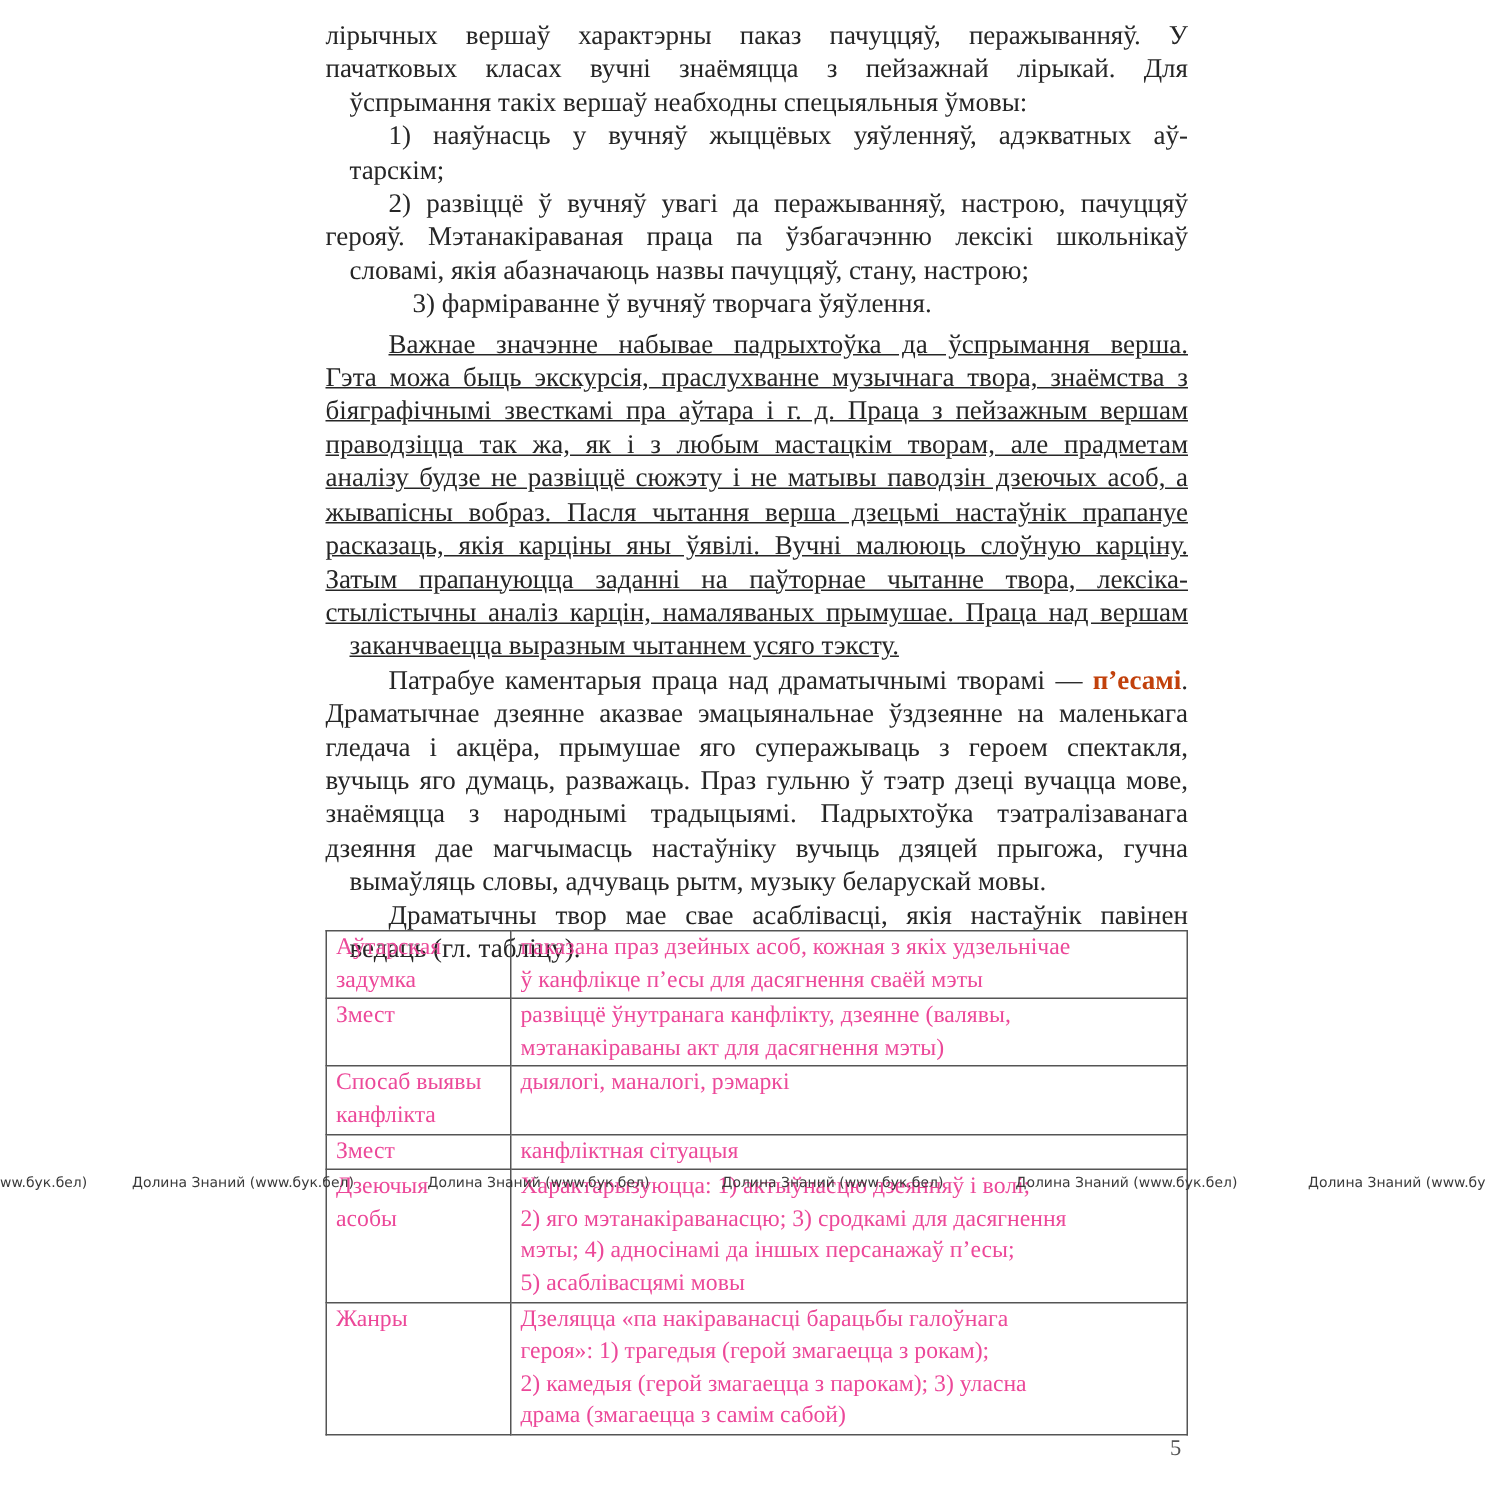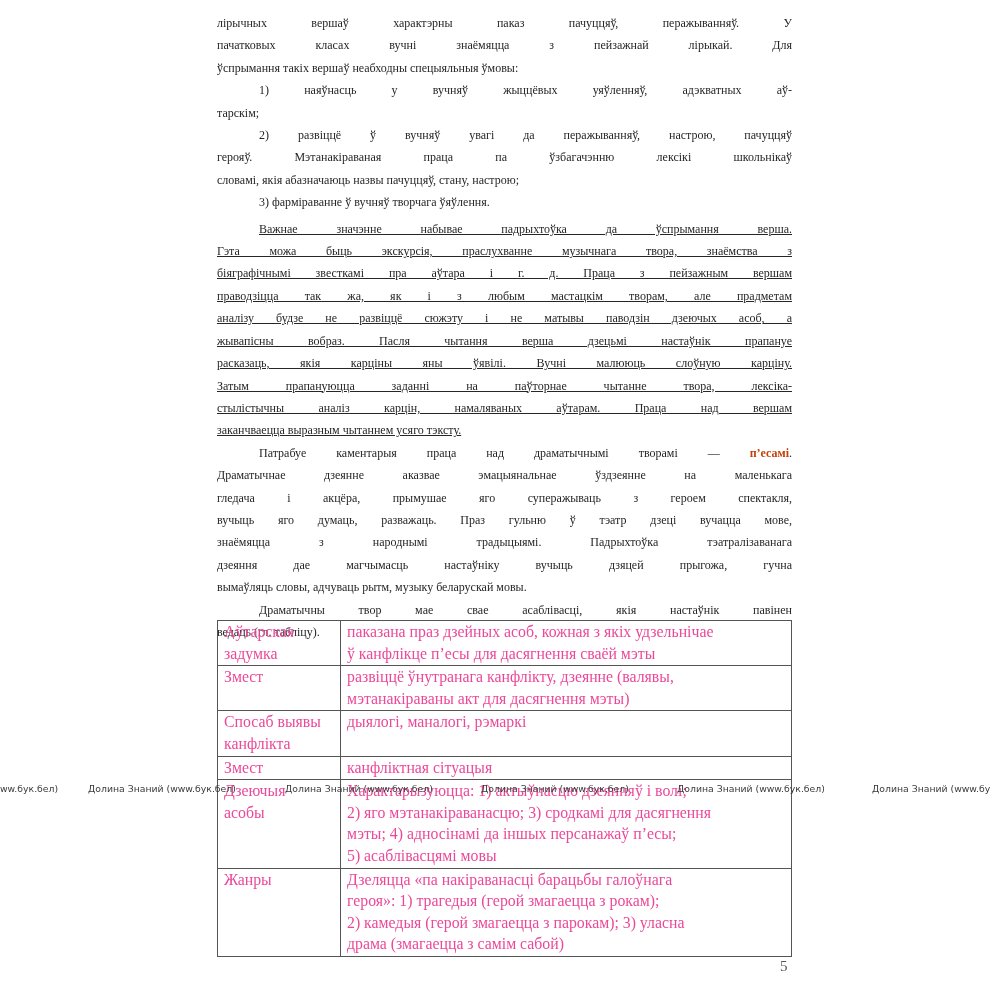--- a/index.html
+++ b/index.html
@@ -1,21 +1,21 @@
 <!DOCTYPE html>
 <html><head>
   <meta charset="utf-8">
   <style>
     html, body { margin: 0; padding: 0; background: #ffffff; }
     body { width: 1000px; height: 1000px; position: relative; overflow: hidden;
            font-family: "Liberation Serif", "DejaVu Serif", serif; color: #262626; }
     .page { position: absolute; left: 217px; top: 12px; width: 575px; }
-    .line { font-size: 12px; line-height: 22.4px; white-space: nowrap; text-align: justify;
+    .line { font-size: 18px; line-height: 22.4px; white-space: nowrap; text-align: justify;
             text-align-last: justify; }
-    .line.last { text-align-last: left; }
+    .line.last { text-align-last: left; margin-left: 16px; }
     .indent { padding-left: 42px; }
     .bold { font-weight: bold; color: #c2410c; }
     .table { position: absolute; left: 217px; top: 620px; width: 575px;
              border-collapse: collapse; font-size: 15.8px; line-height: 21.6px; }
     .table td { border: 1.3px solid #555; vertical-align: top; padding: 0 4px 1px 6px; color: #ec4899; }
     .table td.key { width: 112px; }
     .watermark { position: absolute; left: 0; top: 783px; width: 859px; height: 16px;
                  font-family: "DejaVu Sans", sans-serif; font-size: 9.3px; color: #3a3a3a;
                  white-space: nowrap; pointer-events: none; }
     .watermark span { position: absolute; top: 0; }
@@ -44,21 +44,21 @@
   </div>
   <div style="margin-top:4px;text-decoration:underline;">
     <div class="line indent">Важнае значэнне набывае падрыхтоўка да ўспрымання верша.</div>
     <div class="line">Гэта можа быць экскурсія, праслухванне музычнага твора, знаёмства з</div>
     <div class="line">біяграфічнымі звесткамі пра аўтара і г. д. Праца з пейзажным вершам</div>
     <div class="line">праводзіцца так жа, як і з любым мастацкім творам, але прадметам</div>
     <div class="line">аналізу будзе не развіццё сюжэту і не матывы паводзін дзеючых асоб, а</div>
     <div class="line">жывапісны вобраз. Пасля чытання верша дзецьмі настаўнік прапануе</div>
     <div class="line">расказаць, якія карціны яны ўявілі. Вучні малююць слоўную карціну.</div>
     <div class="line">Затым прапануюцца заданні на паўторнае чытанне твора, лексіка-</div>
-    <div class="line">стылістычны аналіз карцін, намаляваных аўтарам. Праца над вершам</div>
+    <div class="line">стылістычны аналіз карцін, намаляваных прымушае. Праца над вершам</div>
     <div class="line last">заканчваецца выразным чытаннем усяго тэксту.</div>
   </div>
   <div>
     <div class="line indent"><span>Патрабуе каментарыя праца над драматычнымі творамі — </span><span class="bold">п’есамі</span><span>.</span></div>
     <div class="line">Драматычнае дзеянне аказвае эмацыянальнае ўздзеянне на маленькага</div>
     <div class="line">гледача і акцёра, прымушае яго суперажываць з героем спектакля,</div>
     <div class="line">вучыць яго думаць, разважаць. Праз гульню ў тэатр дзеці вучацца мове,</div>
     <div class="line">знаёмяцца з народнымі традыцыямі. Падрыхтоўка тэатралізаванага</div>
     <div class="line">дзеяння дае магчымасць настаўніку вучыць дзяцей прыгожа, гучна</div>
     <div class="line last">вымаўляць словы, адчуваць рытм, музыку беларускай мовы.</div>

